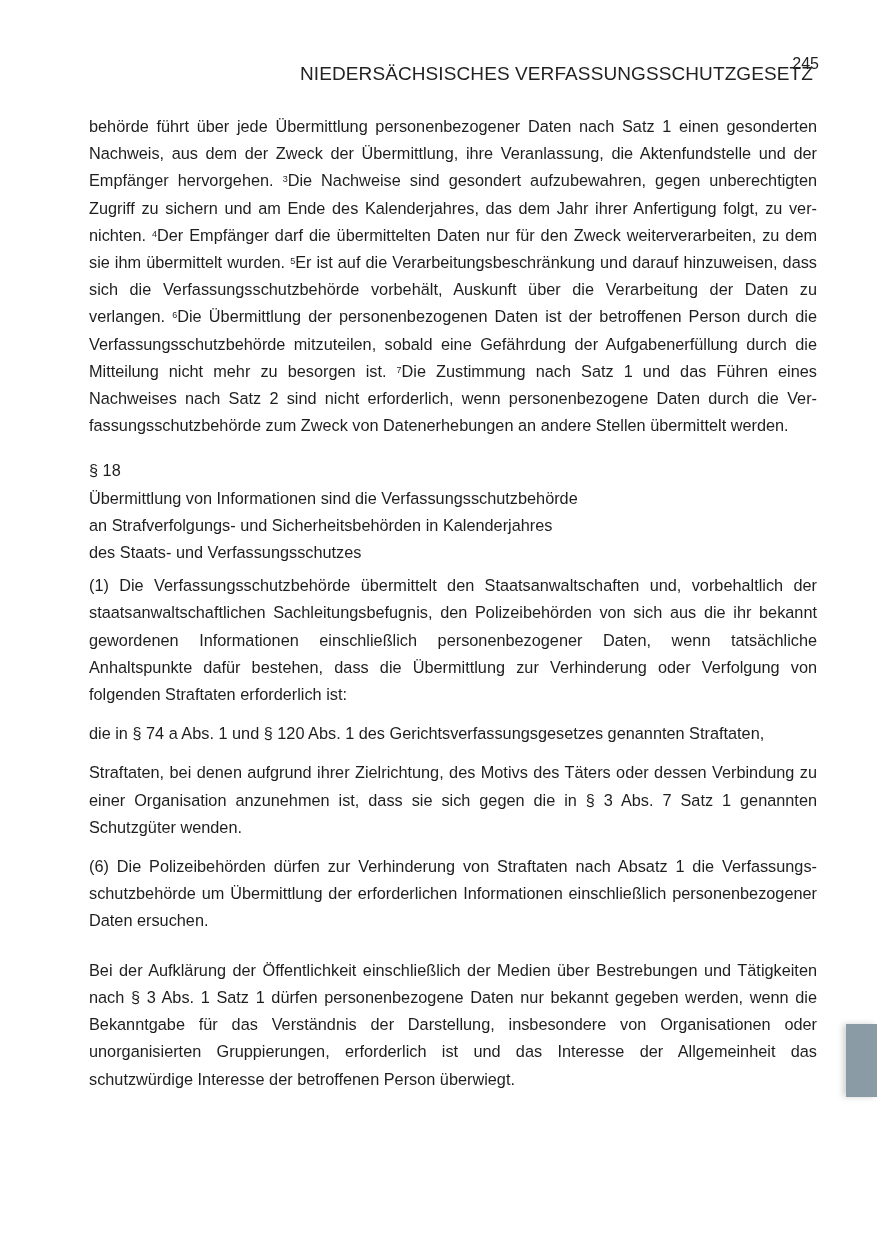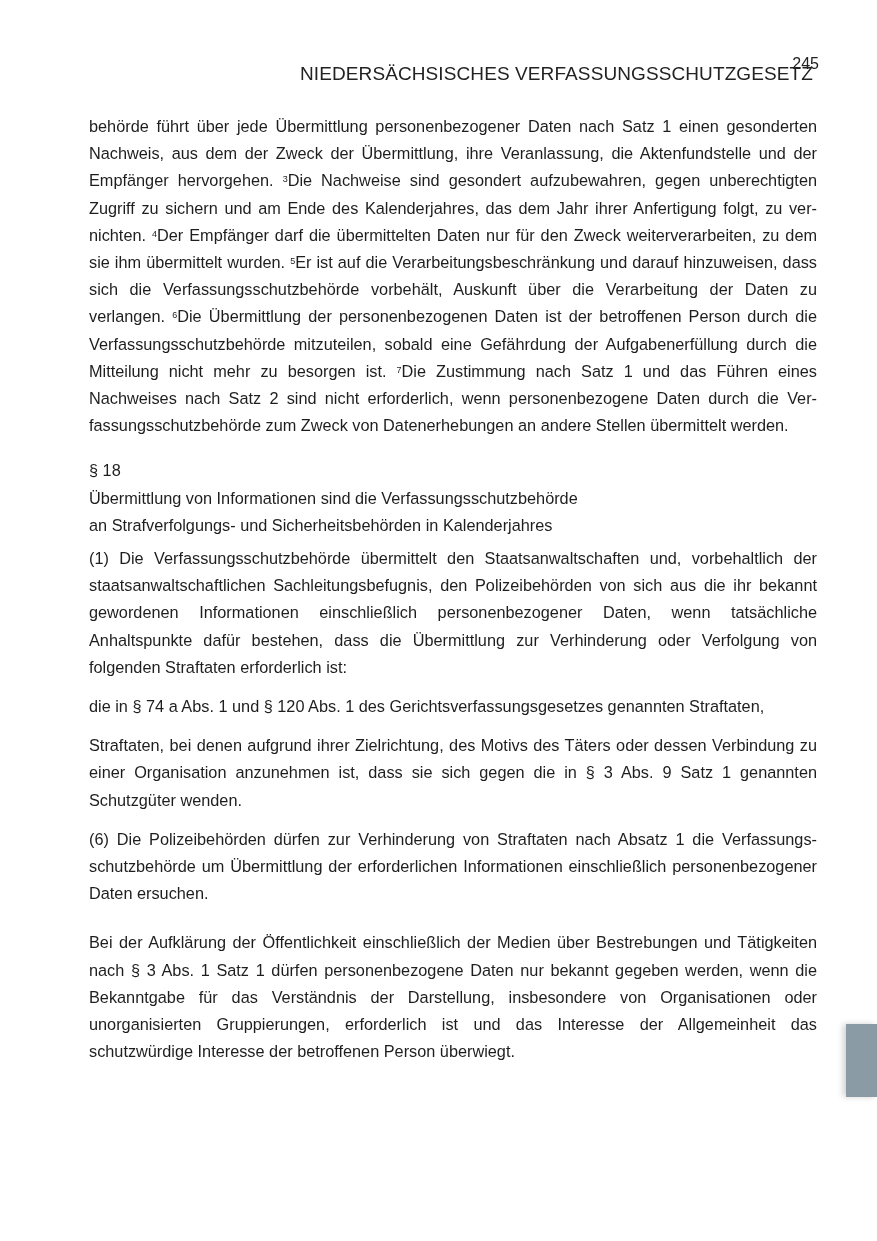--- a/index.html
+++ b/index.html
@@ -87,29 +87,30 @@
 <div class="content">
 
   <p class="body"><span>behörde führt über jede Übermittlung personenbezogener Daten nach Satz 1 einen gesonderten Nachweis, aus dem der Zweck der Übermittlung, ihre Veranlassung, die Aktenfundstelle und der Empfänger hervorgehen. </span><sup>3</sup><span>Die Nachweise sind gesondert aufzubewahren, gegen unberechtigten Zugriff zu sichern und am Ende des Kalenderjahres, das dem Jahr ihrer Anfertigung folgt, zu ver­nichten. </span><sup>4</sup><span>Der Empfänger darf die übermittelten Daten nur für den Zweck weiterverarbeiten, zu dem sie ihm übermittelt wurden. </span><sup>5</sup><span>Er ist auf die Verarbeitungsbeschränkung und darauf hinzuwei­sen, dass sich die Verfassungsschutzbehörde vorbehält, Auskunft über die Verarbeitung der Daten zu verlangen. </span><sup>6</sup><span>Die Übermittlung der personenbezogenen Daten ist der betroffenen Person durch die Verfassungsschutzbehörde mitzuteilen, sobald eine Gefährdung der Aufgabenerfüllung durch die Mitteilung nicht mehr zu besorgen ist. </span><sup>7</sup><span>Die Zustimmung nach Satz 1 und das Führen eines Nachweises nach Satz 2 sind nicht erforderlich, wenn personenbezogene Daten durch die Ver­fassungsschutzbehörde zum Zweck von Datenerhebungen an andere Stellen übermittelt werden.</span></p>
 
   <div class="gap-section"></div>
 
   <div>
     <p class="section-heading">§ 18</p>
     <p class="section-heading">Übermittlung von Informationen sind die Verfassungsschutzbehörde</p>
     <p class="section-heading">an Strafverfolgungs- und Sicherheitsbehörden in Kalenderjahres</p>
+    <p class="section-heading">des Staats- und Verfassungsschutzes</p>
   </div>
 
   <div style="height:6px"></div>
 
   <p class="body">(1) Die Verfassungsschutzbehörde übermittelt den Staatsanwaltschaften und, vorbehaltlich der staatsanwaltschaftlichen Sachleitungsbefugnis, den Polizeibehörden von sich aus die ihr bekannt gewordenen Informationen einschließlich personenbezogener Daten, wenn tatsäch­liche Anhaltspunkte dafür bestehen, dass die Übermittlung zur Verhinderung oder Verfolgung von folgenden Straftaten erforderlich ist:</p>
   <div class="gap-para"></div>
   <p class="body">die in § 74 a Abs. 1 und § 120 Abs. 1 des Gerichtsverfassungsgesetzes genannten Straftaten,</p>
   <div class="gap-para"></div>
-  <p class="body">Straftaten, bei denen aufgrund ihrer Zielrichtung, des Motivs des Täters oder dessen Verbin­dung zu einer Organisation anzunehmen ist, dass sie sich gegen die in § 3 Abs. 9 Satz 1 genannten Schutzgüter wenden.</p>
+  <p class="body">Straftaten, bei denen aufgrund ihrer Zielrichtung, des Motivs des Täters oder dessen Verbin­dung zu einer Organisation anzunehmen ist, dass sie sich gegen die in § 3 Abs. 7 Satz 1 genannten Schutzgüter wenden.</p>
   <div class="gap-para"></div>
   <p class="body">(6) Die Polizeibehörden dürfen zur Verhinderung von Straftaten nach Absatz 1 die Verfassungs­schutzbehörde um Übermittlung der erforderlichen Informationen einschließlich personenbe­zogener Daten ersuchen.</p>
 
   <div class="gap-section"></div>
 
   <div>
   </div>
 
   <div style="height:4px"></div>
 

